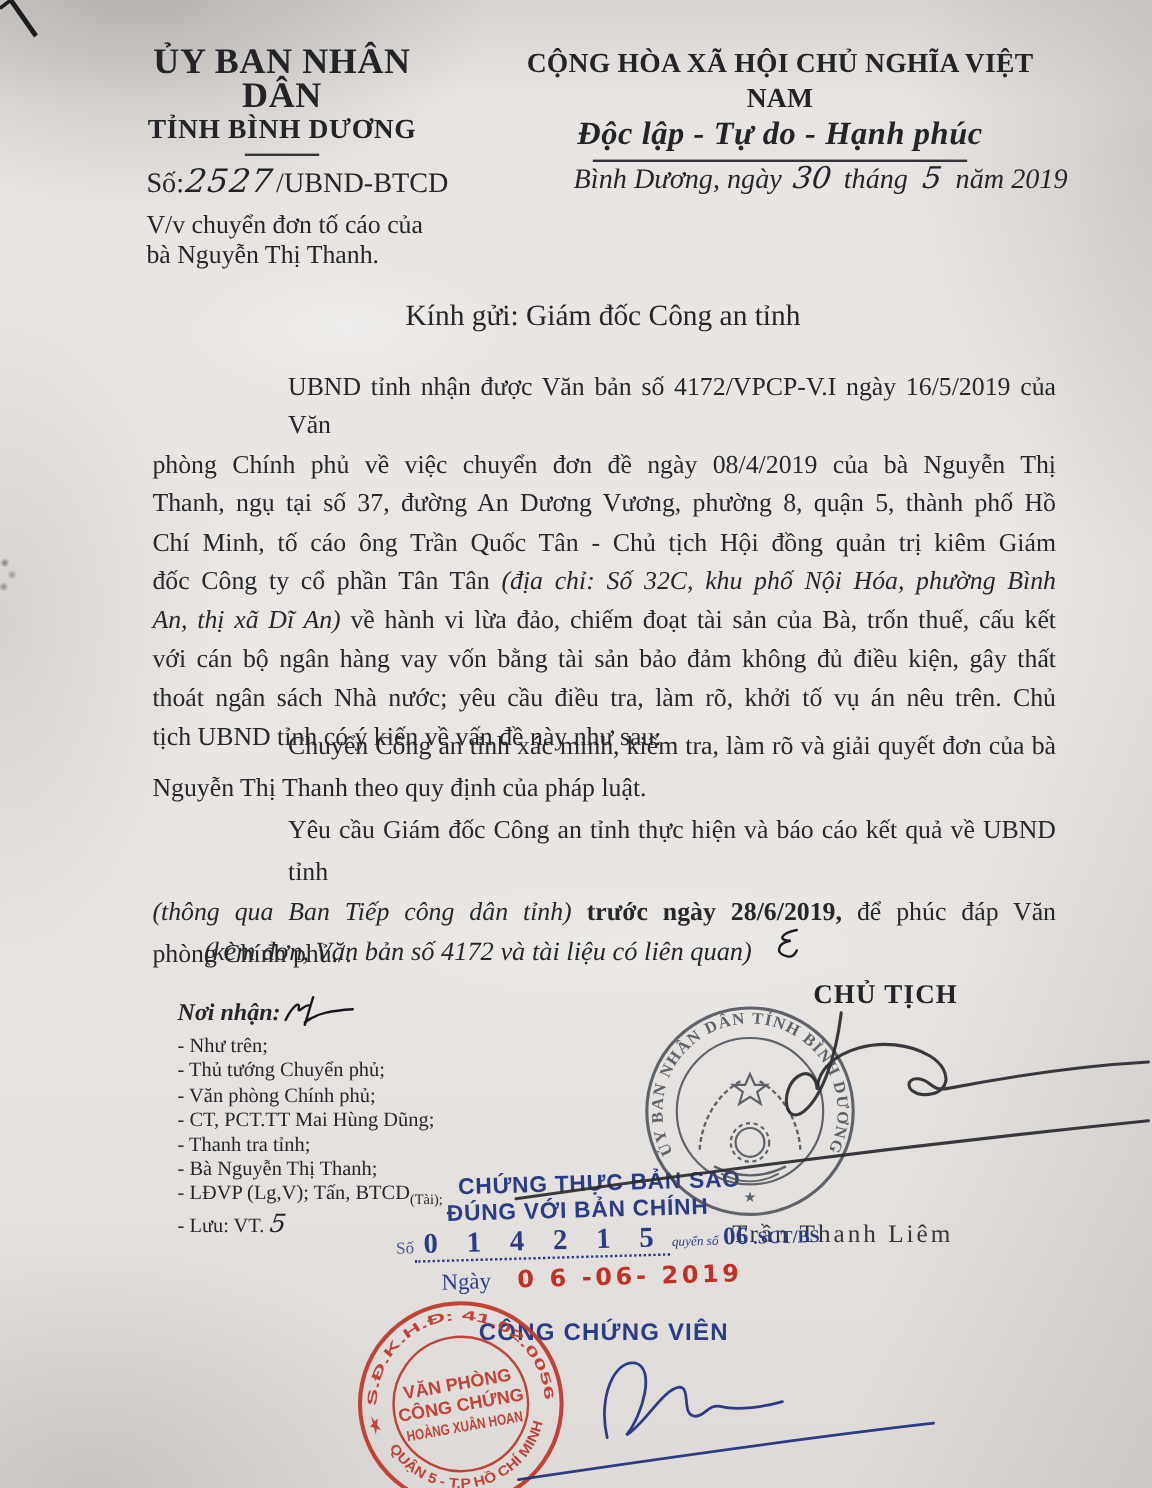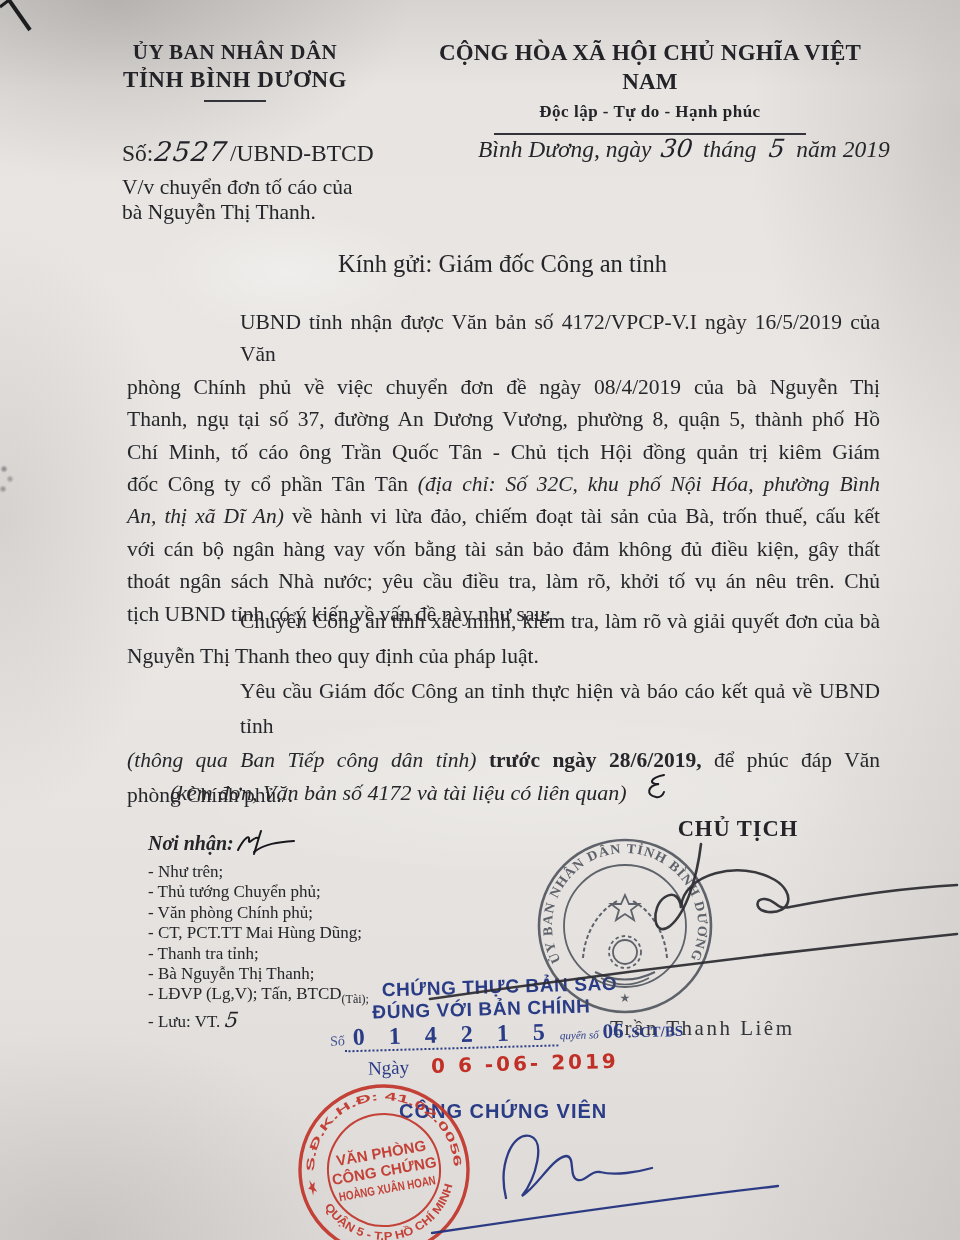--- a/index.html
+++ b/index.html
@@ -64,28 +64,28 @@
 <div class="page">
   <div class="shade"></div>
 
   <svg class="abs" style="left:0;top:0;z-index:5" width="50" height="50" viewBox="0 0 50 50">
     <path d="M9 0 L30 30" stroke="#1d1d20" stroke-width="4" fill="none"></path>
     <path d="M0 7 L9 0" stroke="#1d1d20" stroke-width="3" fill="none"></path>
   </svg>
   <div class="abs" style="left:0;top:463px;width:14px;height:30px;z-index:5;background:radial-gradient(circle 2px at 4px 6px,rgba(50,50,55,.55),transparent 4px),radial-gradient(circle 2px at 10px 16px,rgba(50,50,55,.4),transparent 4px),radial-gradient(circle 2px at 3px 26px,rgba(50,50,55,.45),transparent 4px);"></div>
 
   <div class="abs z10 center" style="left:110px;top:38px;width:250px;">
-    <div class="hdr" style="font-size:21px;line-height:28px;">ỦY BAN NHÂN DÂN</div>
+    <div class="hdr" style="font-size:30px;line-height:28px;">ỦY BAN NHÂN DÂN</div>
     <div class="hdr" style="font-size:23px;line-height:28px;">TỈNH BÌNH DƯƠNG</div>
     <div class="rule" style="width:62px;"></div>
   </div>
 
   <div class="abs z10 center" style="left:420px;top:38px;width:460px;">
     <div class="hdr" style="font-size:23px;line-height:29px;letter-spacing:.2px;">CỘNG HÒA XÃ HỘI CHỦ NGHĨA VIỆT NAM</div>
-    <div class="hdr" style="font-size:17px;line-height:31px;">Độc lập - Tự do - Hạnh phúc</div>
+    <div class="hdr" style="font-size:27px;line-height:31px;font-style:italic;">Độc lập - Tự do - Hạnh phúc</div>
     <div class="rule" style="width:312px;"></div>
   </div>
 
   <div class="abs z10" style="left:122px;top:136px;font-size:23.5px;white-space:nowrap;">
     <span>Số:</span><span class="hw" style="font-size:27px;letter-spacing:1px;margin:0 2px;">2527</span><span>/UBND-BTCD</span>
   </div>
 
   <div class="abs z10" style="left:122px;top:175px;font-size:21.5px;line-height:25px;">
     <div>V/v chuyển đơn tố cáo của</div>
     <div>bà Nguyễn Thị Thanh.</div>

